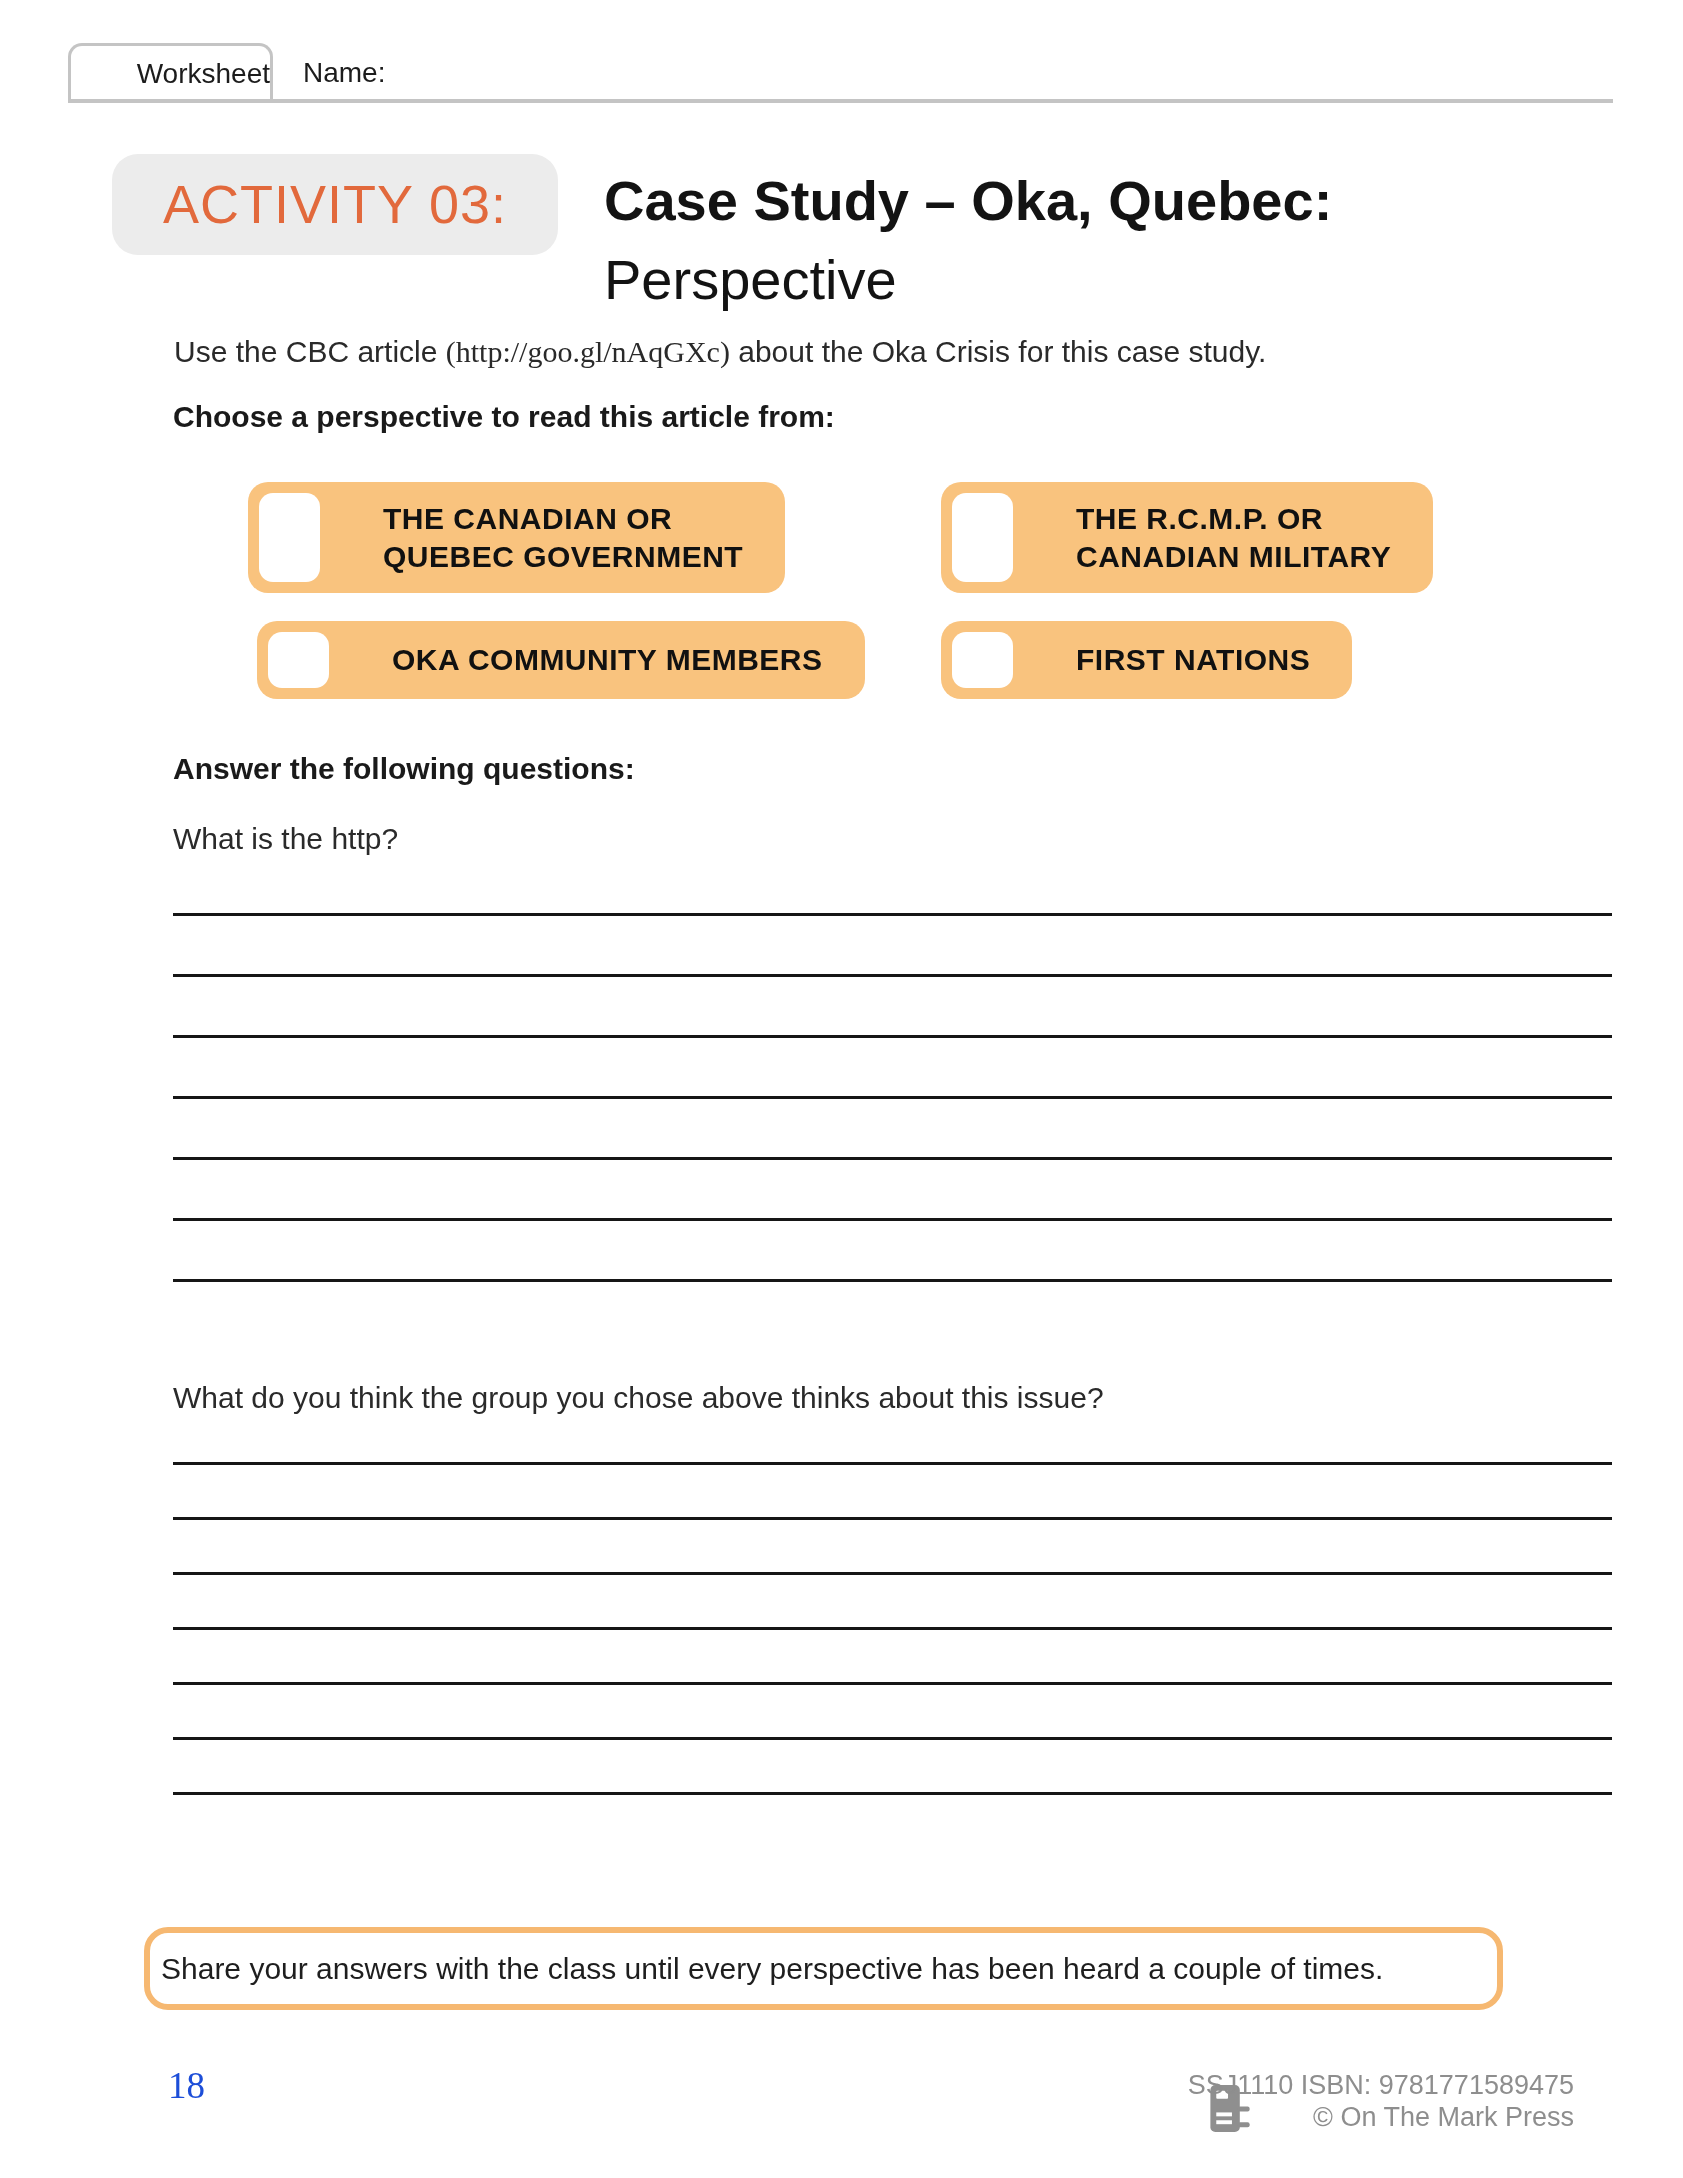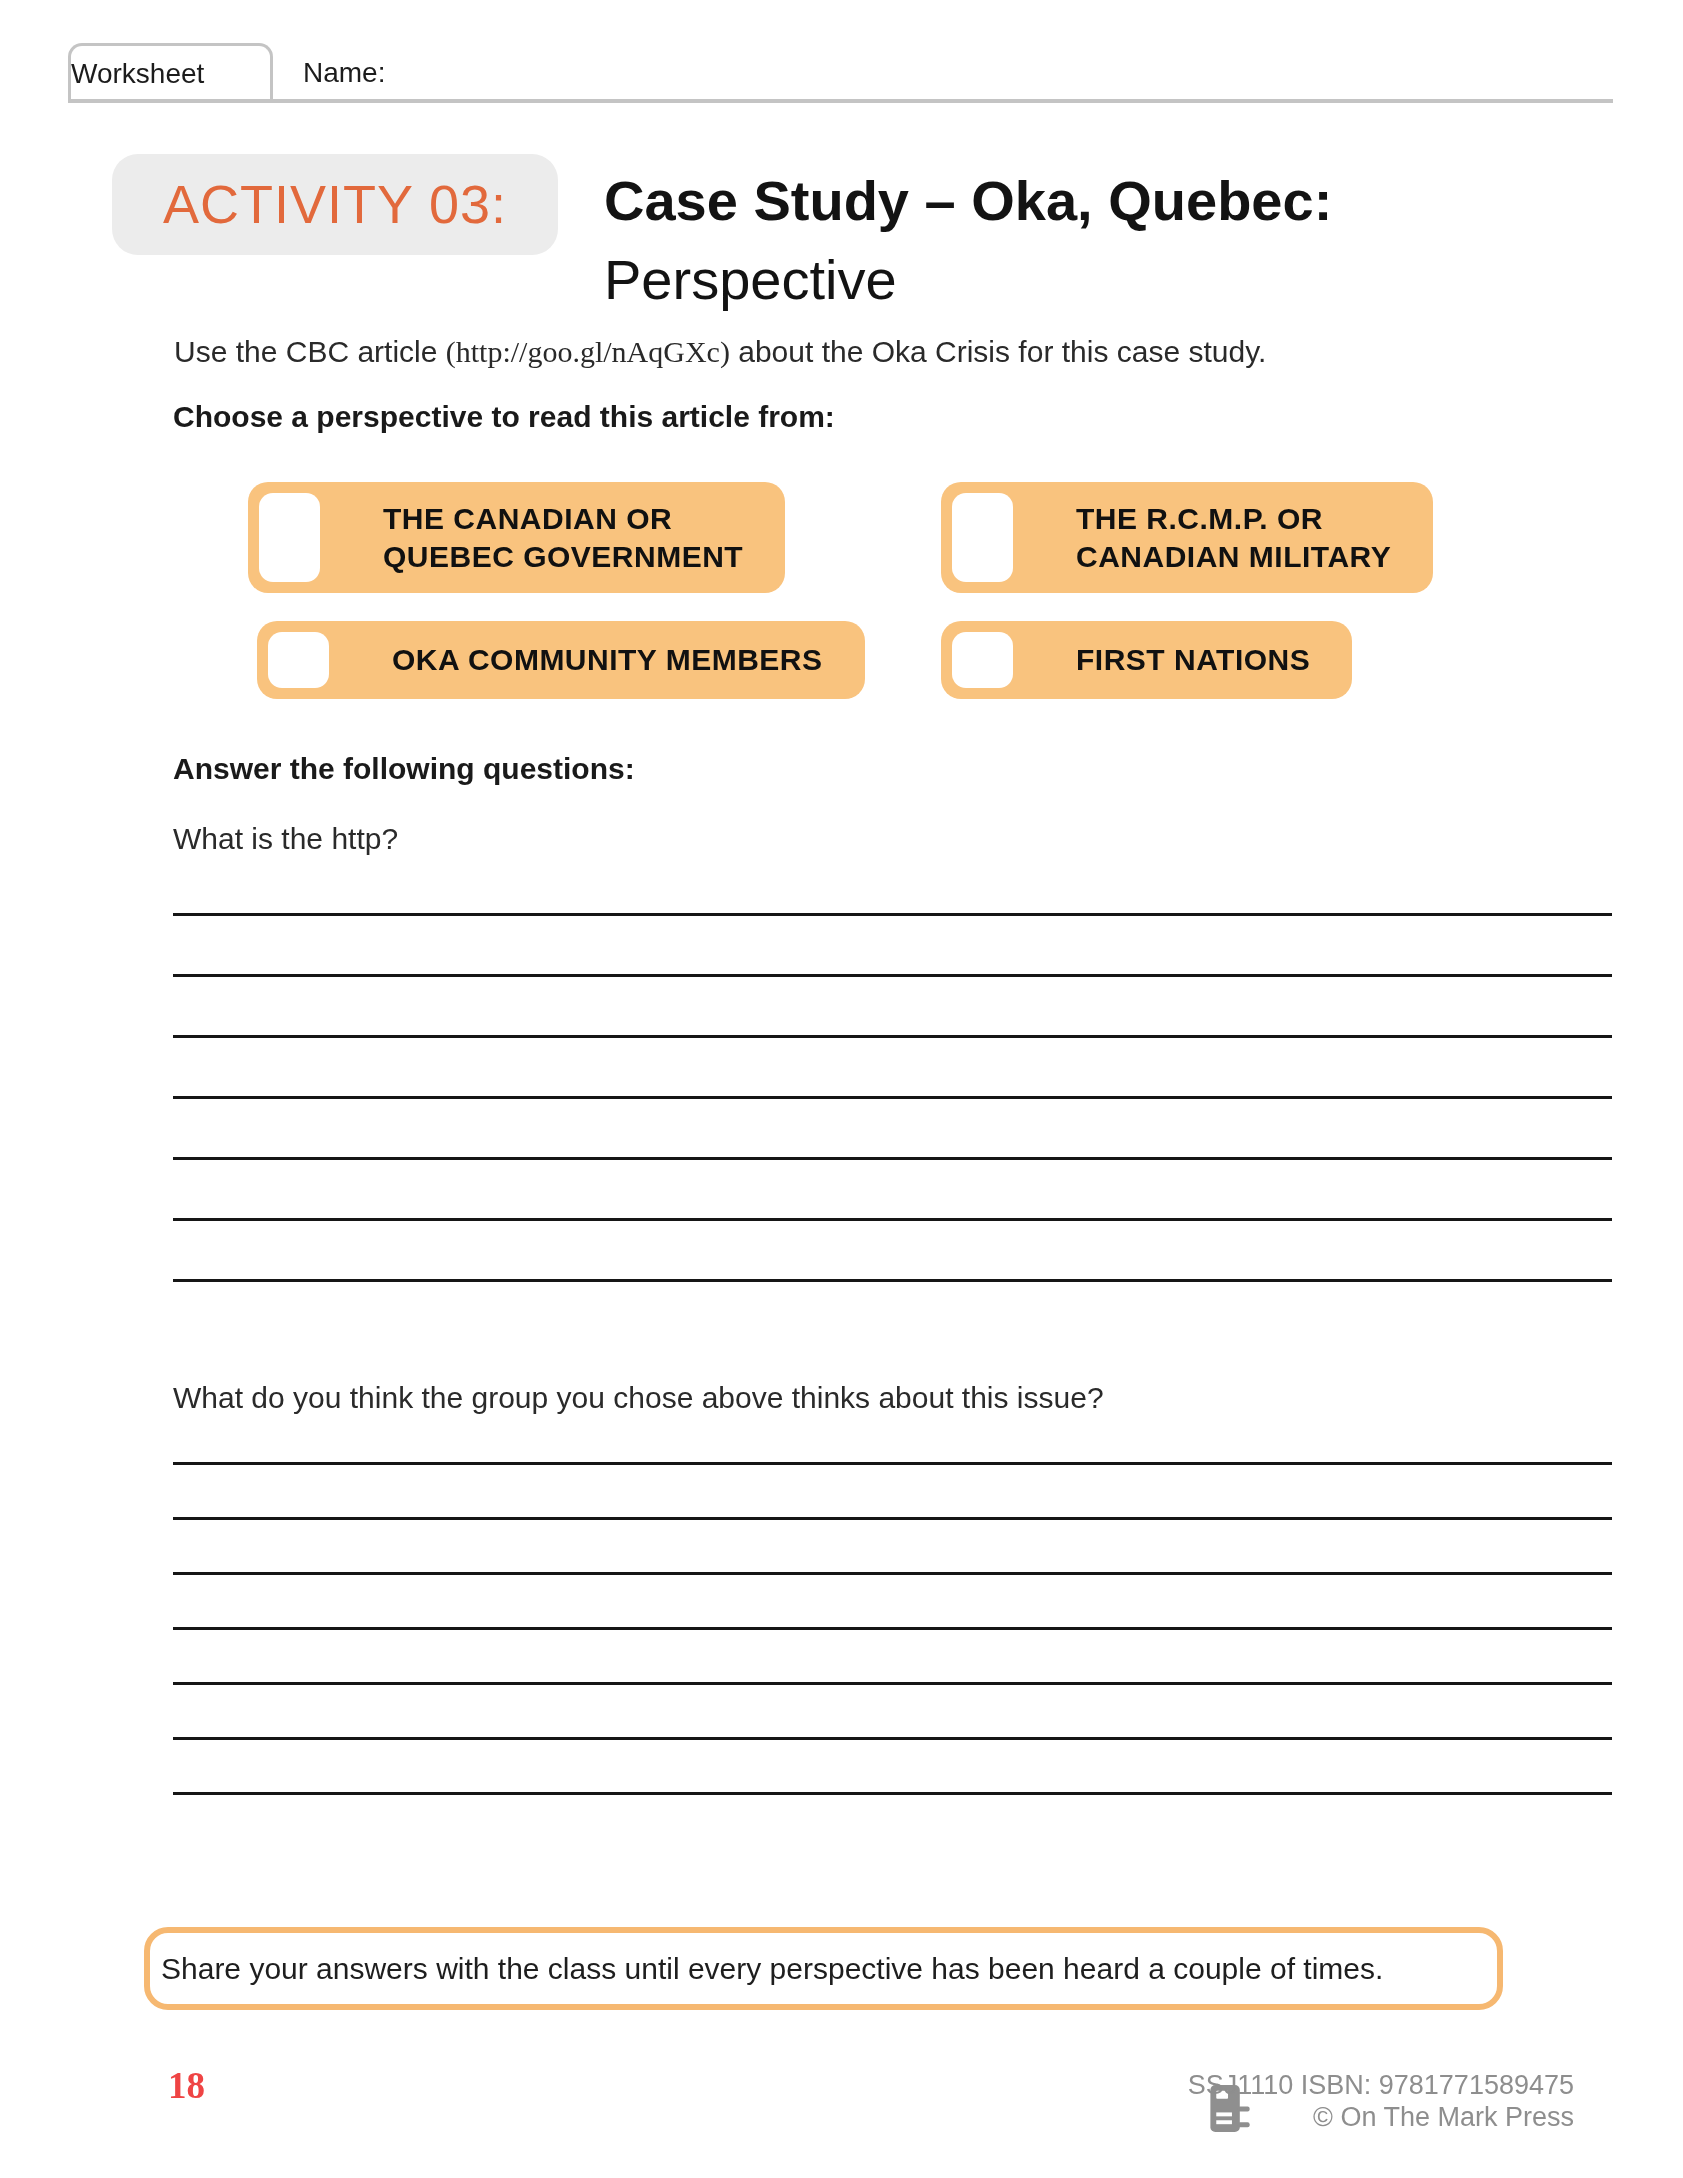--- a/index.html
+++ b/index.html
@@ -20,21 +20,21 @@
     font-family:"Liberation Sans", sans-serif;
     color:#222;
     overflow:hidden;
   }
   
   .tab{
     position:absolute;left:68px;top:43px;width:205px;height:60px;
     border:3px solid var(--border-gray);border-bottom:none;
     border-radius:14px 14px 0 0;
     background:#fff;
-    font-size:28px;line-height:55px;text-align:left;color:#1c1c1c;
+    font-size:28px;line-height:55px;text-align:right;color:#1c1c1c;
   }
   .name-label{
     position:absolute;left:303px;top:43px;height:60px;
     font-size:28px;line-height:60px;color:#1c1c1c;
   }
   .header-rule{
     position:absolute;left:68px;top:99px;width:1545px;height:4px;
     background:var(--border-gray);
   }
   
@@ -99,21 +99,21 @@
   .share-box{
     position:absolute;left:144px;top:1927px;width:1359px;height:83px;
     background:#fff;border:6px solid var(--box-border);border-radius:24px;
     display:flex;align-items:center;
     padding-left:11px;
     font-size:30px;color:#1e1e1e;
   }
   
   .page-number{
     position:absolute;left:168px;top:2064px;
-    font-family:"Liberation Serif", serif;font-size:37px;color:#ef4444;font-weight:bold;
+    font-family:"Liberation Serif", serif;font-size:37px;color:#1d4ed8;
   }
   .copier{position:absolute;left:1208px;top:2083px;width:44px;height:51px;}
   .footer-text{
     position:absolute;right:109px;top:2069px;width:396px;
     font-family:Liberation Sans, sans-serif;font-size:27px;line-height:32px;
     color:var(--footer-gray);text-align:right;
   }
 </style>
 </head>
 <body>

